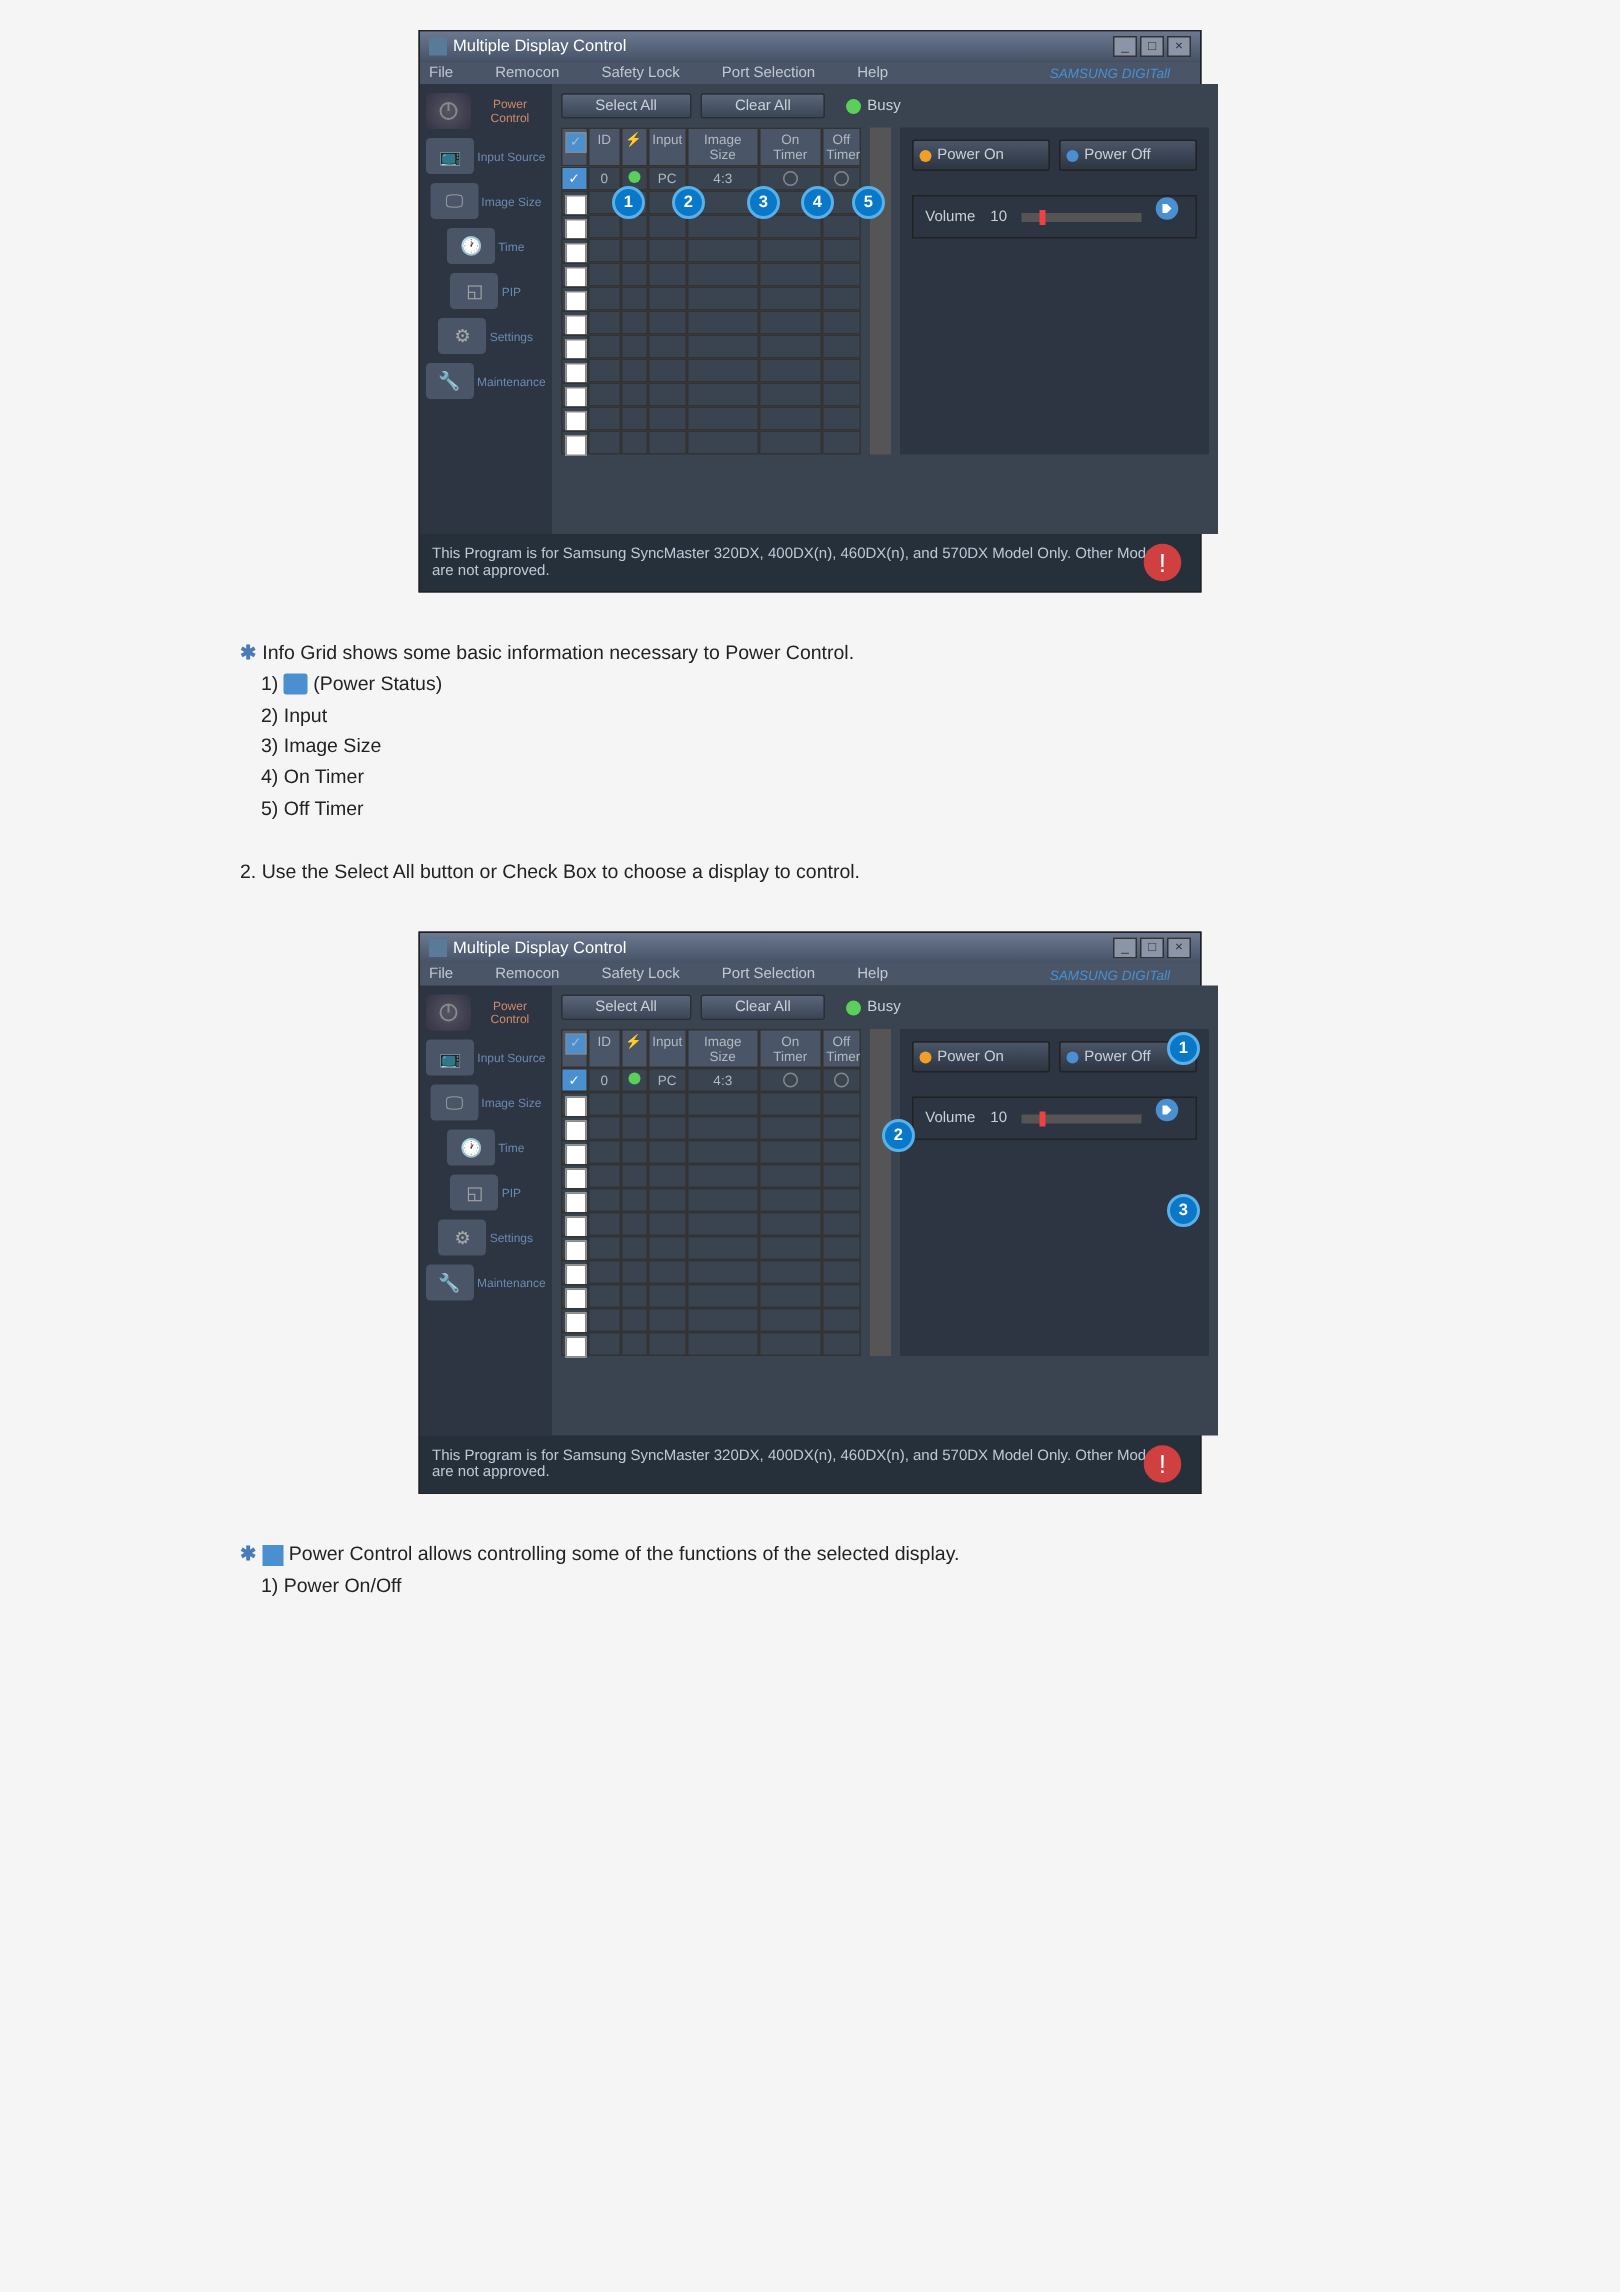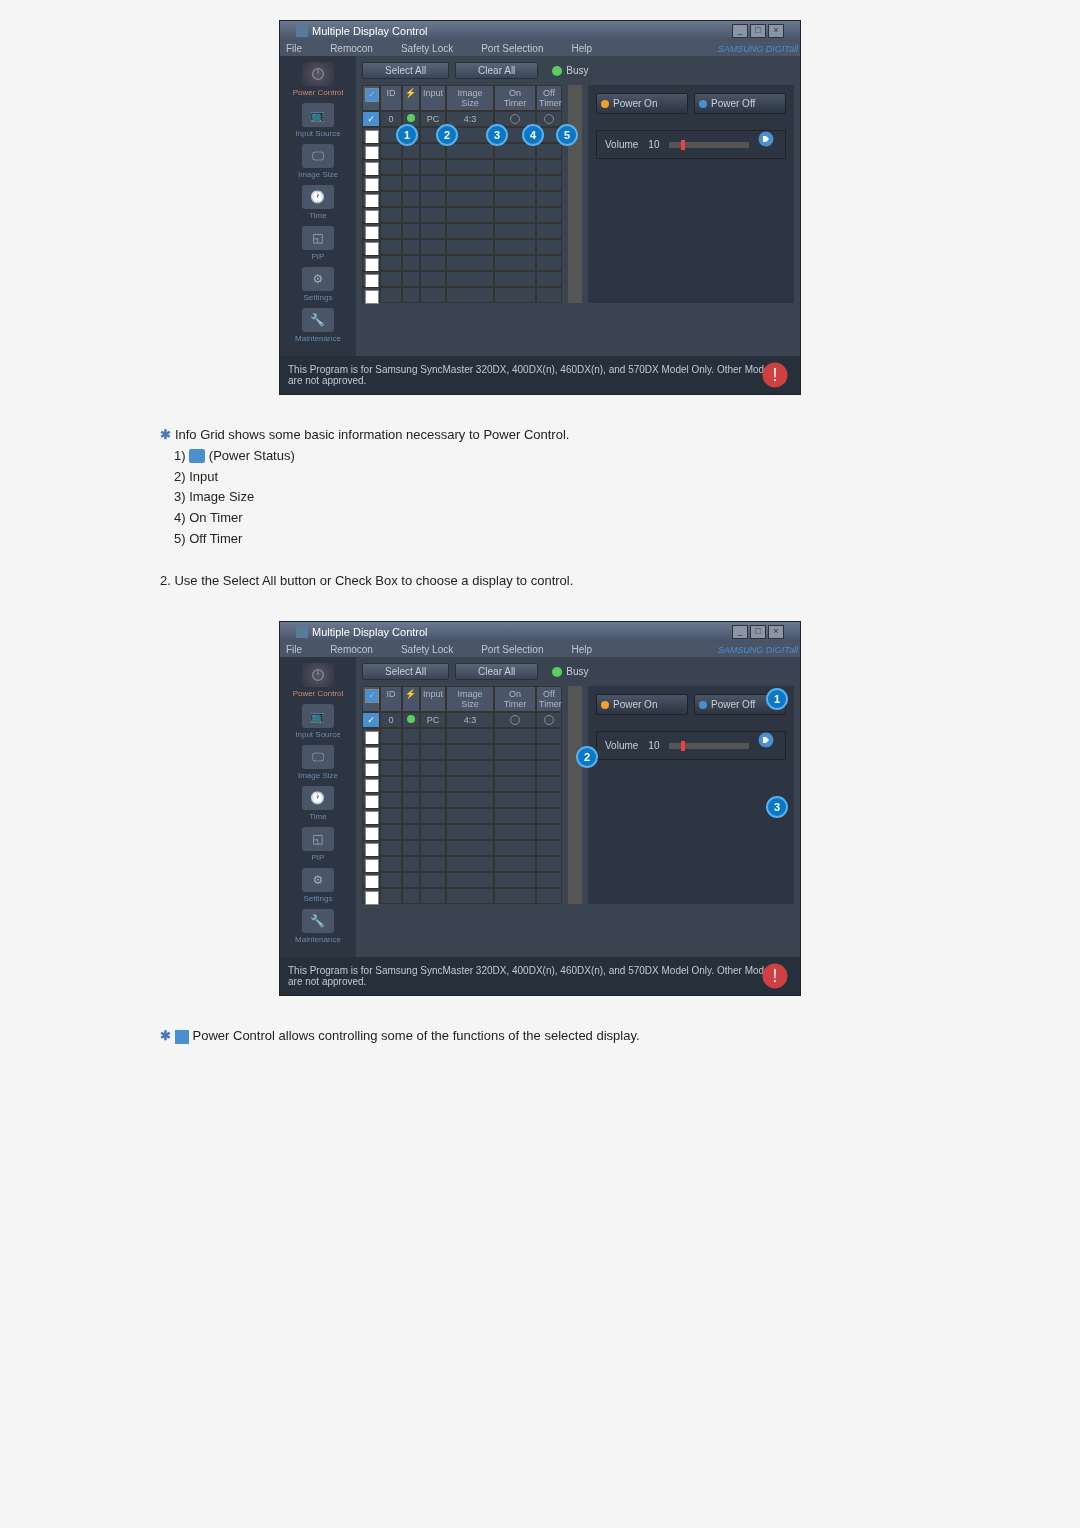--- a/index.html
+++ b/index.html
@@ -1,26 +1,26 @@
 <!DOCTYPE html>
 <html><head>
 <meta charset="utf-8">
 <style>
 body{margin:0;background:#f5f5f5;font-family:Arial,sans-serif;font-size:12px;padding:20px 80px}
 .window{width:520px;margin:0 auto 30px;background:#3a4450;border:1px solid #222;position:relative}
-.titlebar{background:linear-gradient(#6b7890,#465266);color:#fff;padding:3px 16px;display:flex;align-items:center;justify-content:space-between;font-size:11px}
+.titlebar{background:linear-gradient(#6b7890,#465266);color:#fff;padding:3px 6px;display:flex;align-items:center;justify-content:space-between;font-size:11px}
 .titlebar-left{display:flex;align-items:center;gap:4px}
 .win-icon{width:12px;height:12px;background:#5a7a9a;display:inline-block}
 .win-btns{display:flex;gap:2px}
 .win-btn{width:14px;height:12px;background:#8a95a8;border:1px solid #333;font-size:9px;text-align:center;line-height:11px;color:#333}
 .menubar{background:#4a5568;color:#c0c8d0;padding:2px 6px;font-size:10px;display:flex;gap:28px;align-items:center;position:relative}
-.brand{position:absolute;right:2px;font-style:italic;color:#4a90d0;font-size:9px}
+.brand{position:absolute;right:20px;font-style:italic;color:#4a90d0;font-size:9px}
 .content{display:flex;background:#2d3542;min-height:300px}
 .sidebar{width:80px;background:#2d3542;padding:6px 4px;display:flex;flex-direction:column;align-items:center;gap:6px}
-.side-item{display:flex;flex-direction:column;align-items:center;gap:2px;cursor:pointer}
+.side-item{display:flex;align-items:center;gap:2px;cursor:pointer}
 .side-icon{width:32px;height:24px;background:#4a5568;border-radius:3px;display:flex;align-items:center;justify-content:center;color:#aaa}
 .side-icon.power{background:radial-gradient(circle,#556,#334)}
 .side-label{color:#6b8ab0;font-size:8px;text-align:center}
 .side-label.active{color:#d08a6b}
 .main{flex:1;padding:6px;background:#3a4450}
 .toolbar{display:flex;gap:6px;align-items:center;margin-bottom:6px}
 .btn-tab{background:linear-gradient(#5a6578,#3a4558);color:#c8d0d8;padding:2px 22px;font-size:10px;border:1px solid #2a3038;border-radius:2px}
 .busy{display:flex;align-items:center;gap:4px;color:#c8d0d8;font-size:10px;margin-left:8px}
 .led{width:10px;height:10px;background:#5ad05a;border-radius:50%}
 .grid-wrap{display:flex;gap:6px}
@@ -525,13 +525,14 @@
     <span>This Program is for Samsung SyncMaster 320DX, 400DX(n), 460DX(n), and 570DX  Model Only. Other Models are not approved.</span>
     <svg viewBox="0 0 24 24">
         <circle cx="12" cy="12" r="10" fill="#d04040"></circle>
         <text x="12" y="17" text-anchor="middle" fill="#fff" font-size="14">!</text>
       </svg>
   </div>
 </div>
 
 <div class="desc">
   <div><span class="star">✱</span><span class="check-ic"></span> <span>Power Control allows controlling some of the functions of the selected display.</span></div>
+  <div style="margin-left:14px">1)  Power On/Off</div>
 </div>
 
 </body></html>

